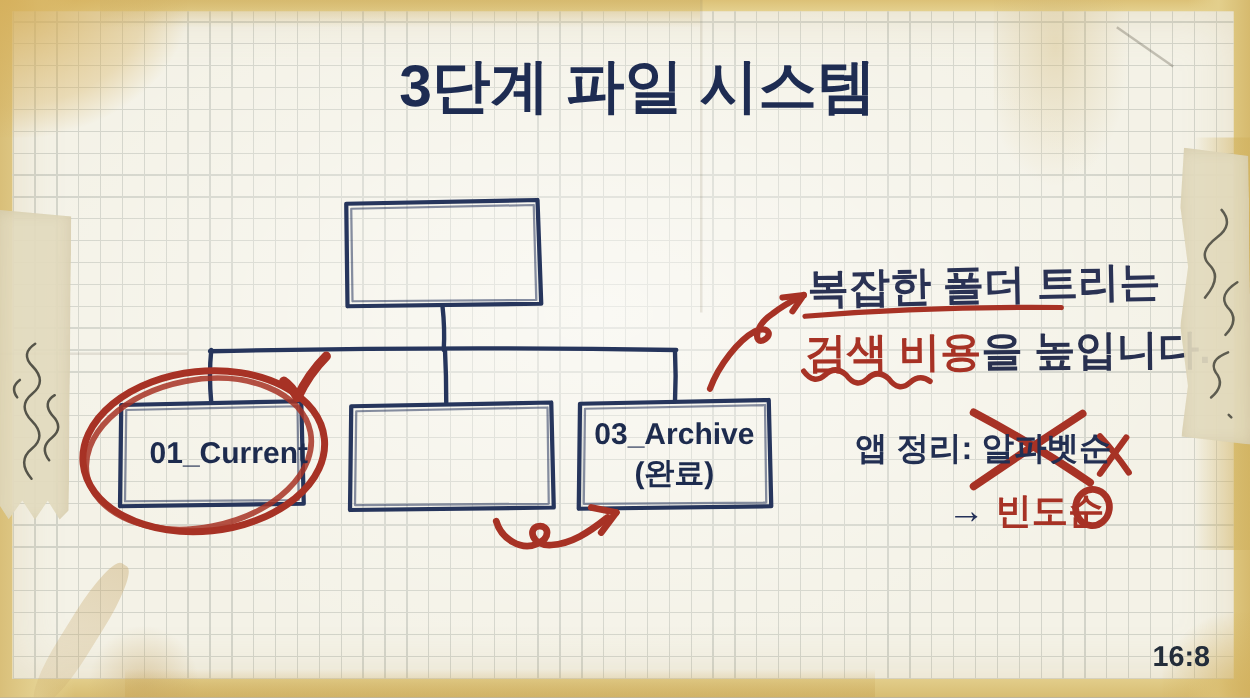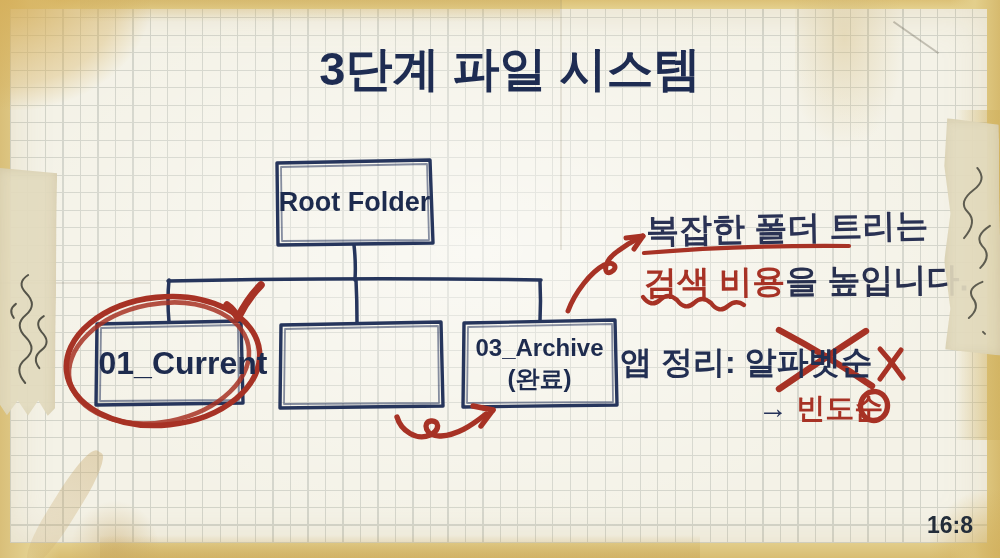--- a/index.html
+++ b/index.html
@@ -28,21 +28,21 @@
   .crease{position:absolute;pointer-events:none;}
   .tape{
     position:absolute;background:rgba(226,218,190,0.92);
     box-shadow:0 0 6px rgba(120,100,60,0.35), inset 0 0 12px rgba(160,140,90,0.25);
   }
   svg{position:absolute;left:0;top:0;}
   .lbl{position:absolute;color:#1d2b4e;font-weight:700;text-align:center;
        display:flex;align-items:center;justify-content:center;flex-direction:column;
        line-height:1.28;letter-spacing:0px;}
   .note{position:absolute;font-weight:700;white-space:nowrap;}
-  #footer-ratio{position:absolute;left:922px;top:512px;width:56px;text-align:center;
+  #footer-ratio{position:absolute;left:922px;top:512px;width:56px;text-align:left;
        color:#232d3a;font-size:23px;font-weight:600;}
   .z1{z-index:1}.z2{z-index:2}.z3{z-index:3}.z4{z-index:4}.z5{z-index:5}
 </style>
 </head>
 <body>
 
 <div id="stage">
 
   <div id="paper" class="z1"></div>
 
@@ -127,36 +127,35 @@
         <path d="M880,349 Q892,362 903,378"></path>
         <path d="M901,350 Q890,365 880,379"></path>
       </g>
 
       <ellipse stroke-width="5.4" cx="874" cy="406" rx="13.5" ry="14.5" transform="rotate(8 874 406)" aria-label="O"></ellipse>
     </g>
   </svg>
 
   <div class="lbl z4" style="left:250px;top:40px;width:520px;height:58px;font-size:47px;color:#1e2c52;">3단계 파일 시스템</div>
 
-  <div class="lbl z4" style="left:277px;top:161px;width:155px;height:82px;font-size:27px;">Root Folder</div>
 
-  <div class="lbl z4" style="left:96px;top:323px;width:174px;height:81px;font-size:32px;">
+  <div class="lbl z4" style="left:96px;top:323px;width:174px;height:81px;font-size:24px;">
     <span>01_Current</span>
   </div>
   <div class="lbl z4" style="left:463px;top:322px;width:153px;height:83px;font-size:24px;">
     <span>03_Archive</span>
     <span>(완료)</span>
   </div>
 
   <div class="note z4" style="left:646px;top:206px;font-size:33px;color:#2a3254;transform:rotate(-1.2deg);">복잡한 폴더 트리는</div>
   <div class="note z4" style="left:644px;top:259px;font-size:33px;transform:rotate(-0.6deg);">
     <span style="color:#a73225;">검색 비용</span><span style="color:#28304f;">을 높입니다.</span>
   </div>
 
-  <div class="note z4" style="left:620px;top:341px;font-size:32px;color:#222f52;">
+  <div class="note z4" style="left:684px;top:341px;font-size:26px;color:#222f52;">
     <span>앱 정리: </span><span>알파벳순</span>
   </div>
   <div class="note z4" style="left:758px;top:389px;font-size:30px;">
     <span style="color:#243159;">→</span>
     <span style="color:#a73225;font-size:29px;text-align:center;">빈도순</span>
   </div>
 
   <div id="footer-ratio" class="z4">16:8</div>
 
   <div class="tape z5" style="left:-4px;top:168px;width:60px;height:250px;transform:rotate(0.5deg);

